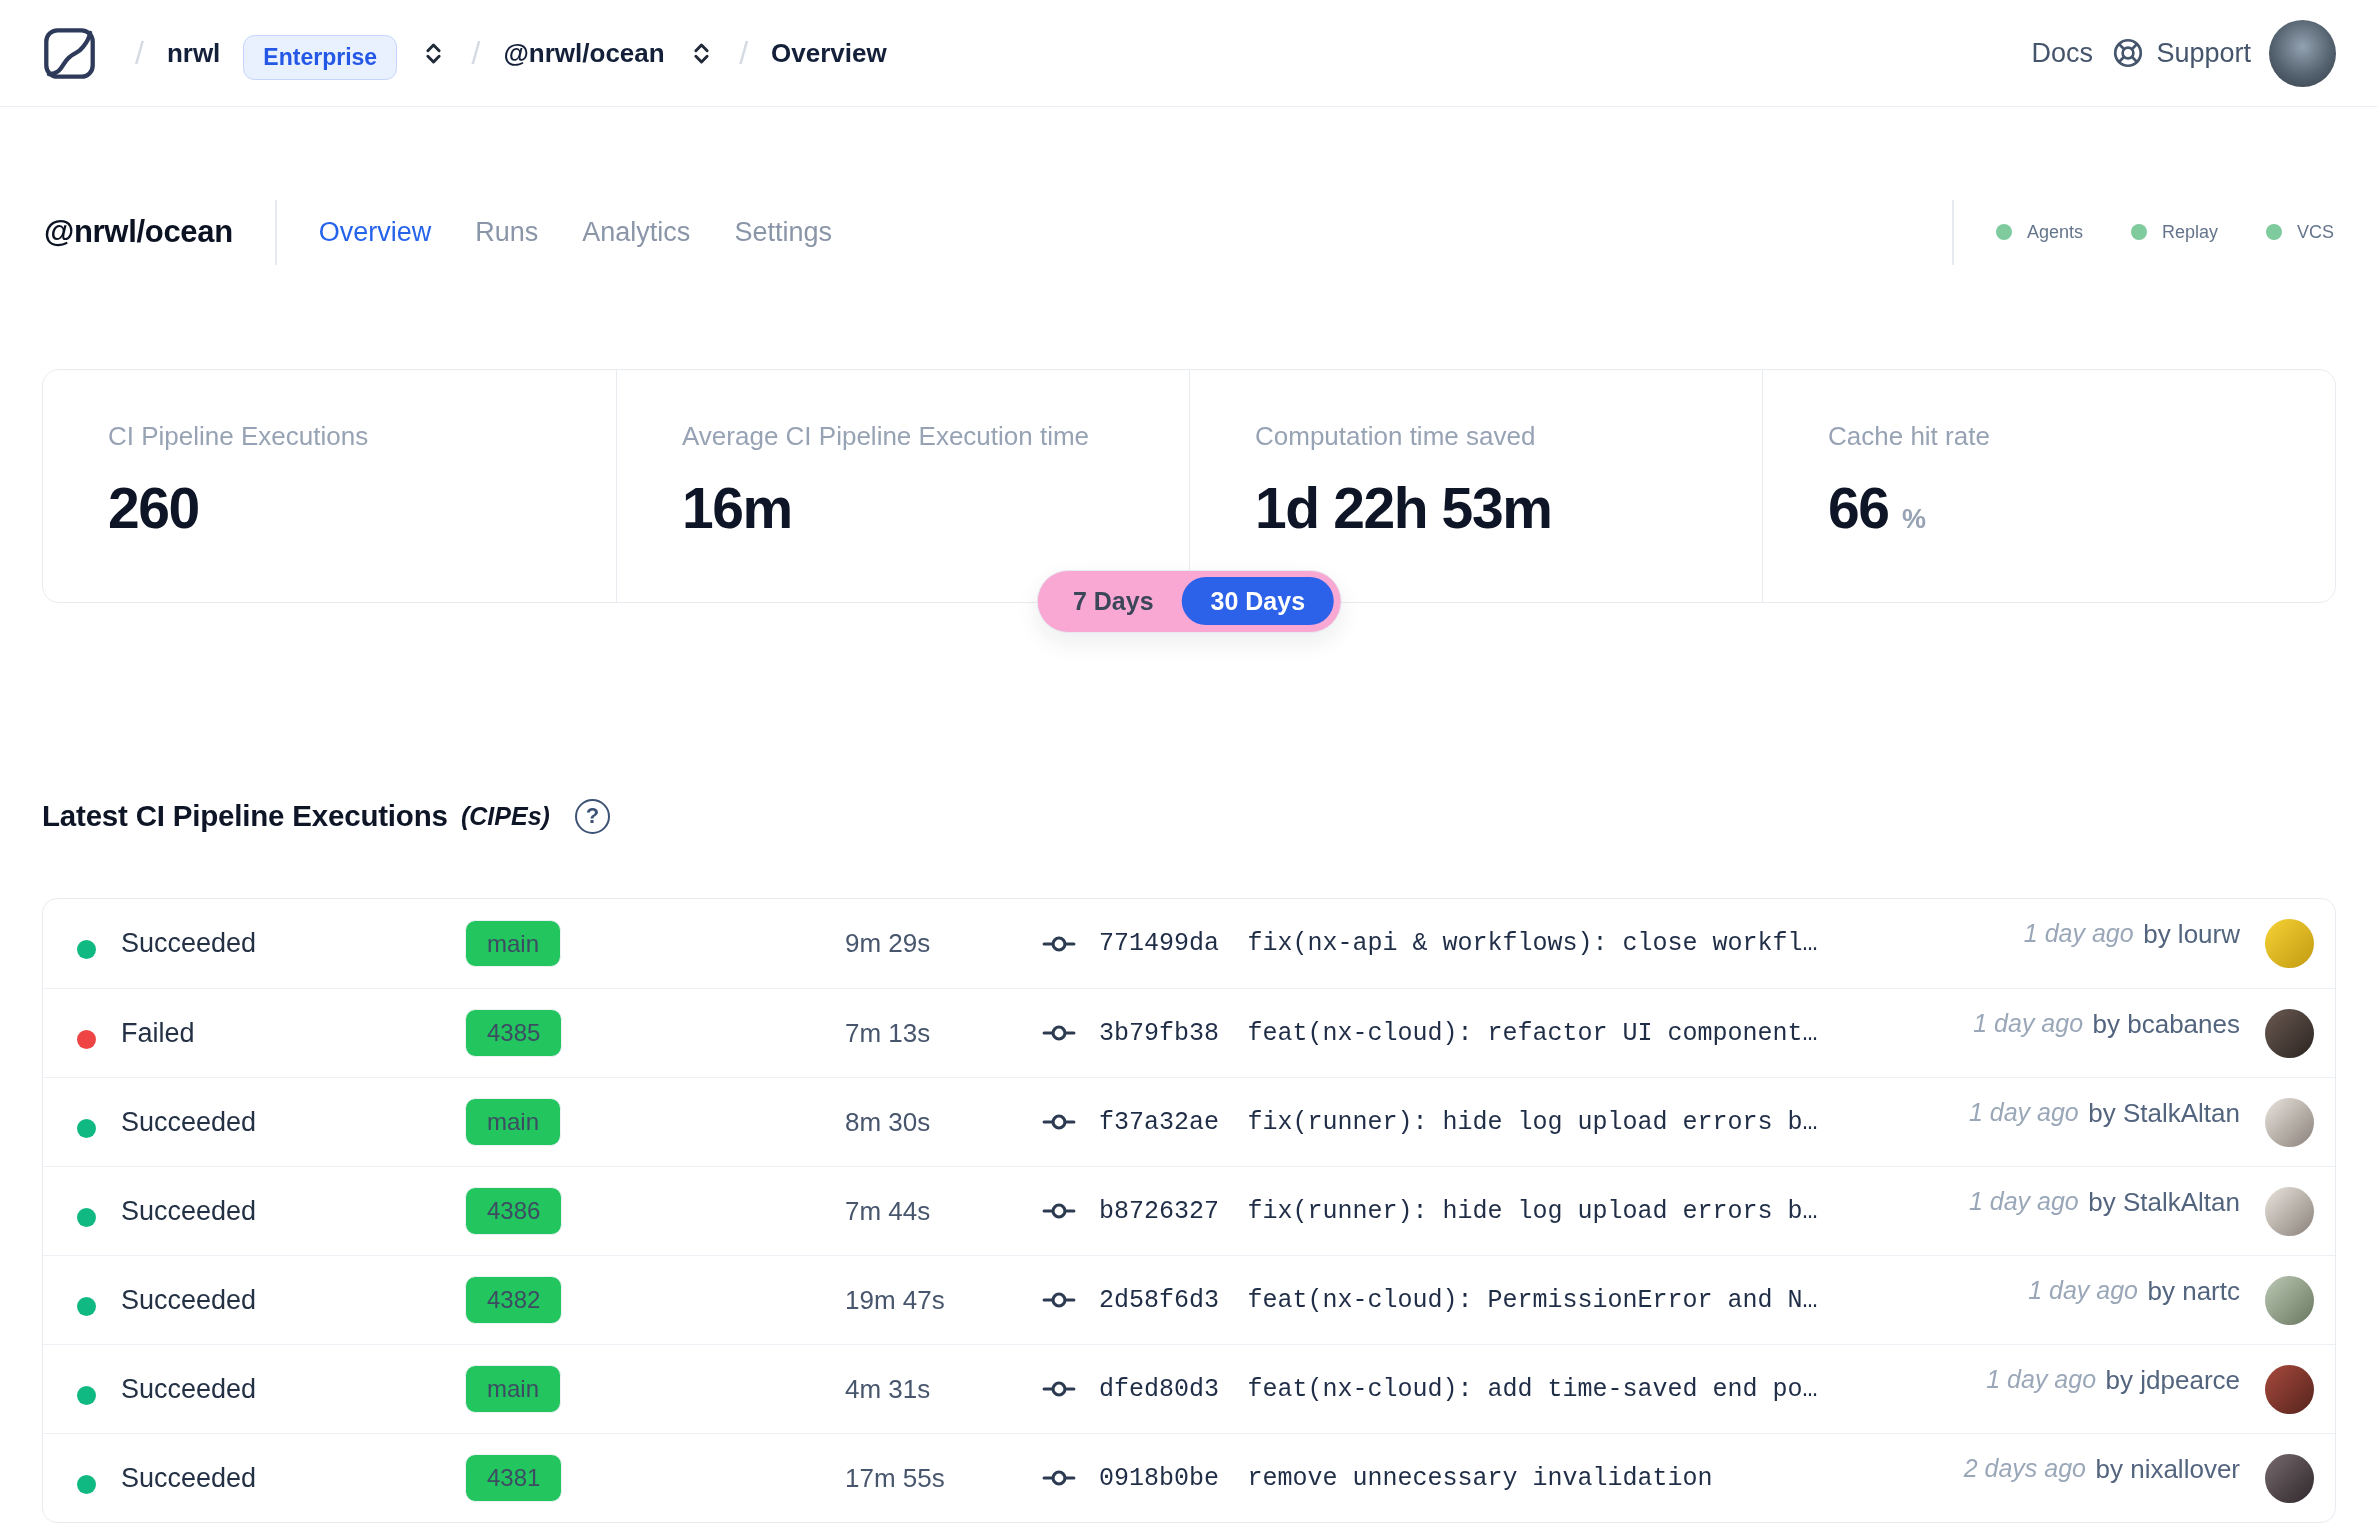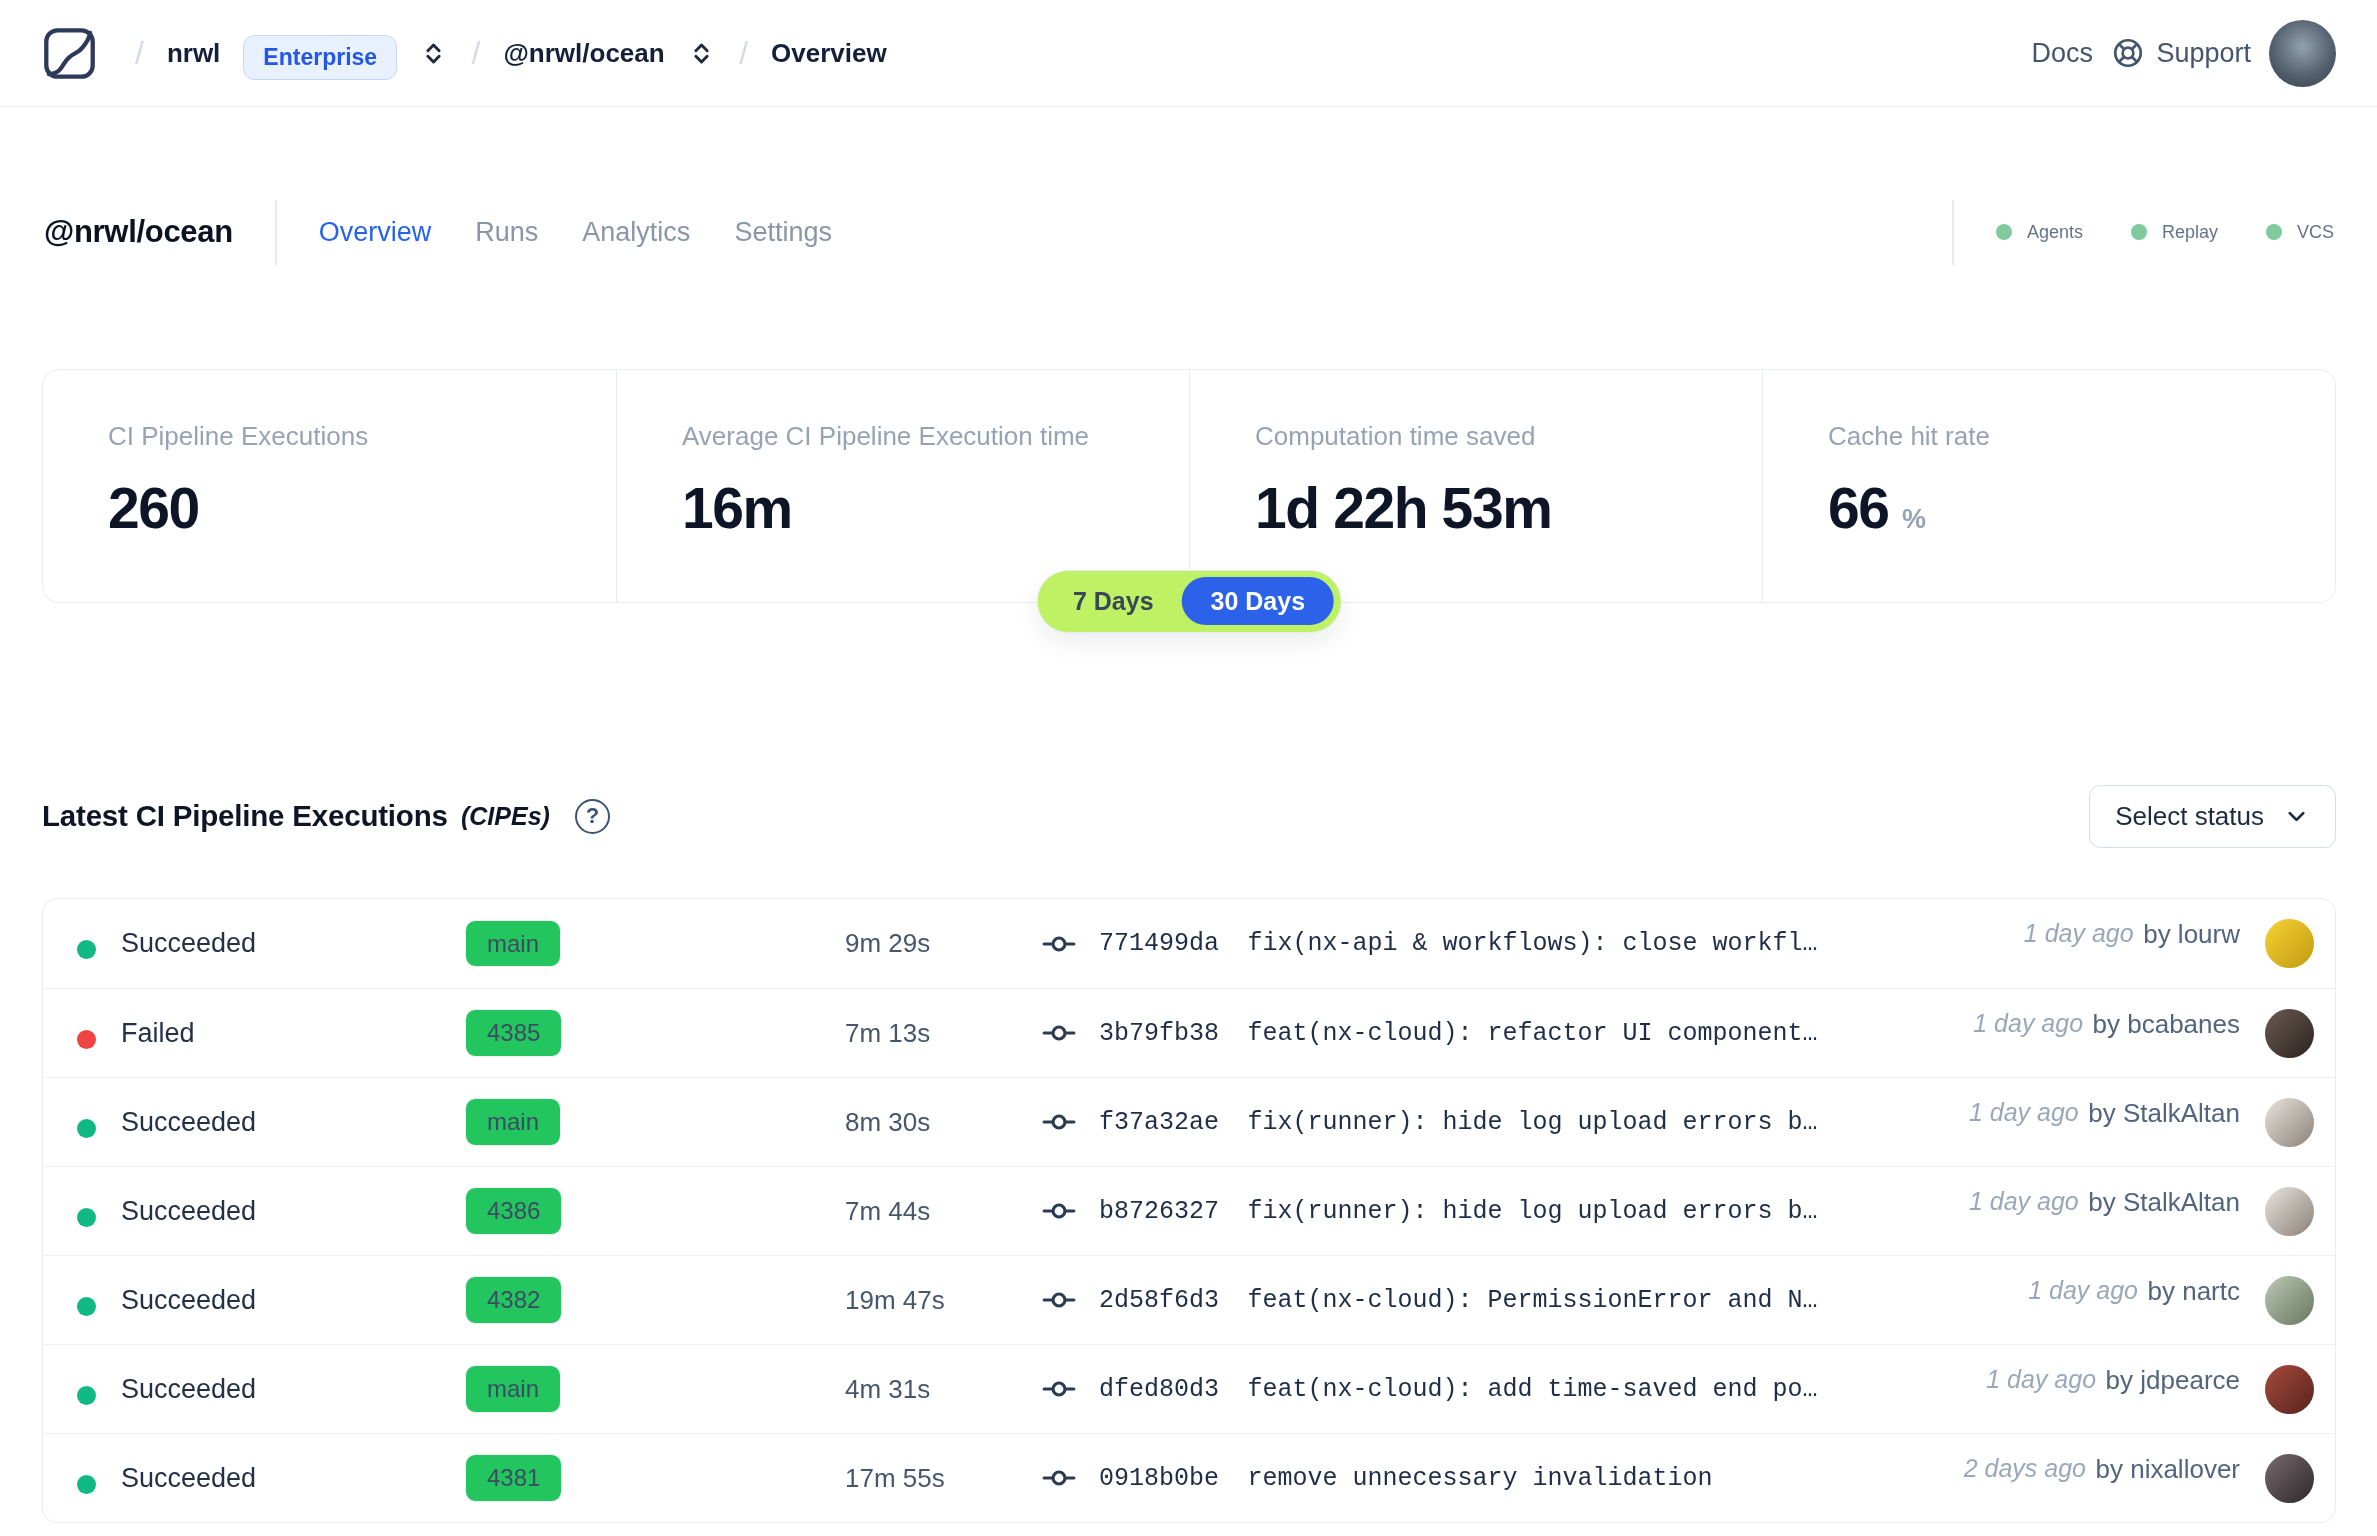--- a/index.html
+++ b/index.html
@@ -40,21 +40,21 @@
   .stats-grid { border:1.9px solid #e8ecf1; border-radius:17px; height:234px;
                 display:grid; grid-template-columns:repeat(4,1fr); background:#fff; }
   .stat { padding:51px 0 0 65px; }
   .stat + .stat { border-left:1.9px solid #e8ecf1; }
   .stat-label { font-size:26px; font-weight:500; color:#97a3b4; }
   .stat-value-row { margin-top:23px; display:flex; align-items:baseline; }
   .stat-value { font-size:57px; font-weight:800; color:#0d1526; letter-spacing:-1.4px; }
   .stat-unit { font-size:27px; font-weight:600; color:#97a3b4; margin-left:13.3px; }
 
   .range-toggle { position:absolute; left:50%; bottom:-30px; transform:translateX(-50%);
-                  display:flex; align-items:center; background:#bef264; border:1.9px solid #e8ecf1;
+                  display:flex; align-items:center; background:#f9a8d4; border:1.9px solid #e8ecf1;
                   border-radius:950px; padding:6.7px; box-shadow:0 9.5px 23px rgba(15,23,42,.08);text-align:right; }
   .seg { font-size:25px; font-weight:600; color:#3b4759; padding:9.5px 28.5px; border-radius:950px; cursor:pointer; }
   .seg.seg-active { background:#2b62e9; color:#fff; }
 
   
   .section-bar { margin:179px 42px 0; height:68px; display:flex; align-items:center; }
   .section-title { font-size:29.5px; font-weight:700; color:#0d1526; letter-spacing:-0.2px; }
   .section-sub { font-size:25px; font-weight:600; font-style:italic; color:#0d1526; margin-left:13.3px; }
   .help-icon { width:35px; height:35px; border:2.9px solid #3d5375; border-radius:50%;
                color:#3d5375; font-size:22px; font-weight:700; display:flex; align-items:center;
@@ -205,26 +205,20 @@
     <span class="seg">7 Days</span>
     <span class="seg seg-active">30 Days</span>
   </div>
 </section>
 
 <section class="section-bar">
   <h2 class="section-title">Latest CI Pipeline Executions</h2>
   <span class="section-sub">(CIPEs)</span>
   <span class="help-icon">?</span>
   <div class="section-spacer"></div>
-  <div class="select-btn">
-    <span class="select-btn-label">Select status</span>
-    <svg viewBox="0 0 24 24" width="27" height="27" fill="none" stroke="#1c2a40" stroke-width="2.4" stroke-linecap="round" stroke-linejoin="round">
-      <polyline points="6 9 12 15 18 9"></polyline>
-    </svg>
-  </div>
 </section>
 
 <section class="cipe-table">
     <div class="cipe-row">
     <div class="cell-status">
       <span class="status-dot" style="background: rgb(16, 185, 129);"></span>
       <span class="status-text">Succeeded</span>
     </div>
     <div class="cell-branch">
       <span class="branch-badge">main</span>

